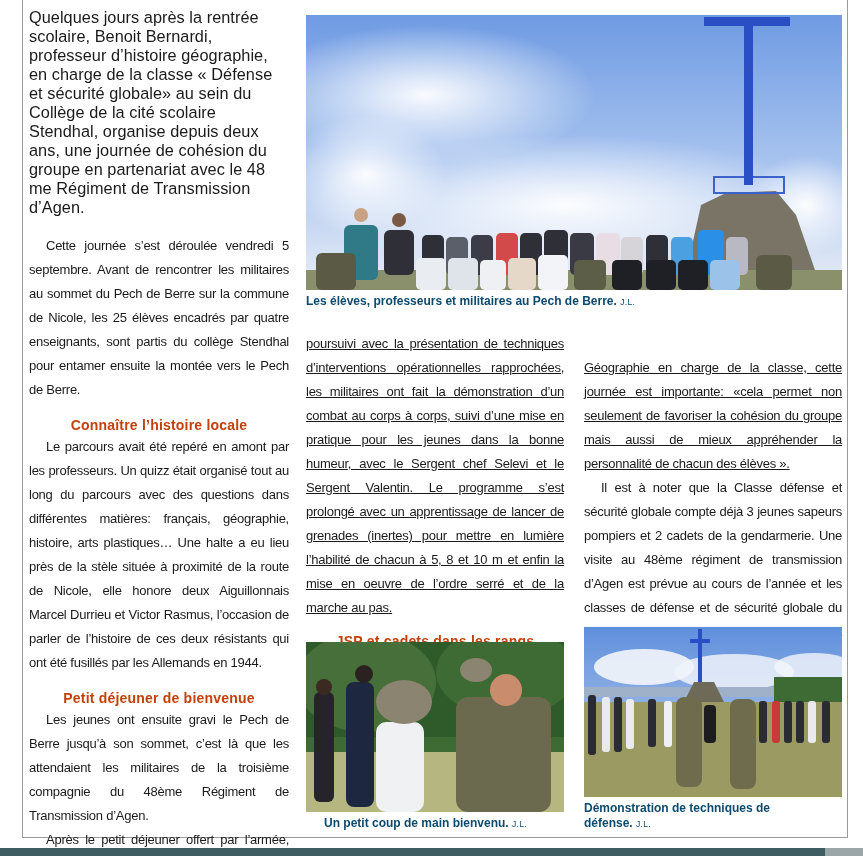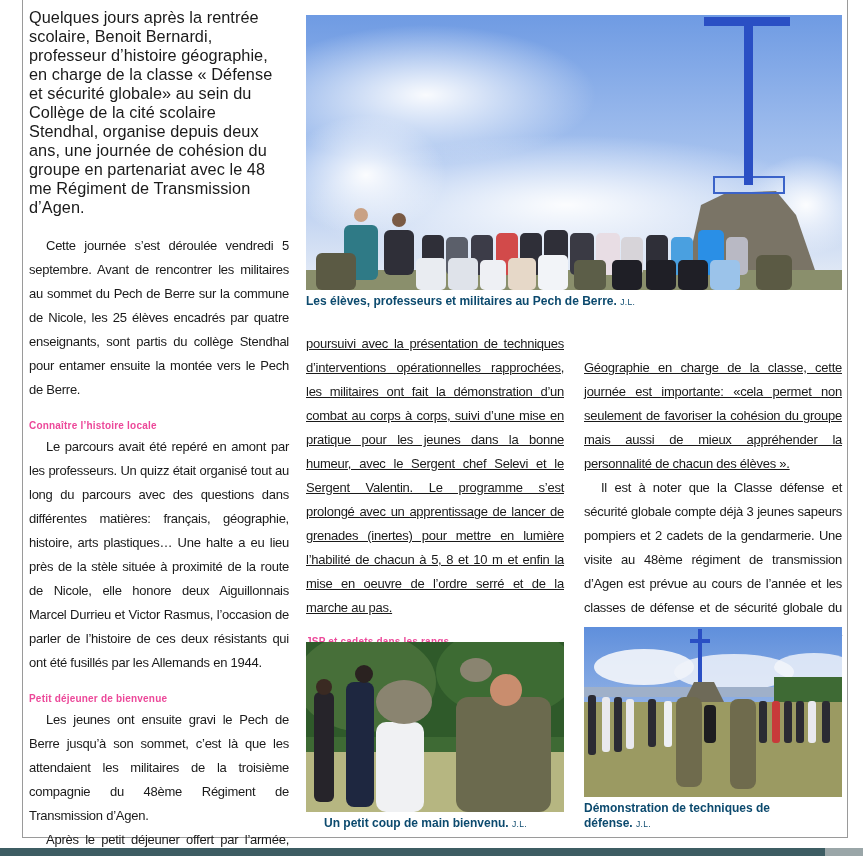--- a/index.html
+++ b/index.html
@@ -20,22 +20,22 @@
 
   .lead {
     font-size: 16.3px; line-height: 19px; margin: 0; letter-spacing: 0.05px;
   }
   p.body {
     font-size: 13px; line-height: 24px; margin: 0; text-align: justify;
     text-indent: 17px; letter-spacing: -0.25px;
   }
   p.body.noindent { text-indent: 0; text-decoration: underline; }
   h2.sub {
-    font-size: 10px; font-weight: bold; margin: 0; line-height: 19px;
-    letter-spacing: 0.2px; color: #ec4899;
+    font-size: 14px; font-weight: bold; margin: 0; line-height: 19px;
+    letter-spacing: 0.2px; color: #c2410c; text-align: center;
   }
   .sign { text-align: right; font-weight: bold; font-size: 12.6px; line-height: 17.2px; margin-top: 4px; }
 
   .photo { position: absolute; overflow: hidden; }
   .photo svg { display: block; width: 100%; height: 100%; }
   .caption {
     position: absolute; font-size: 12px; font-weight: bold; line-height: 15px; color: #0c4a6e;
   }
   .caption .credit { font-weight: normal; font-size: 8.5px; letter-spacing: 0.3px; }
 

